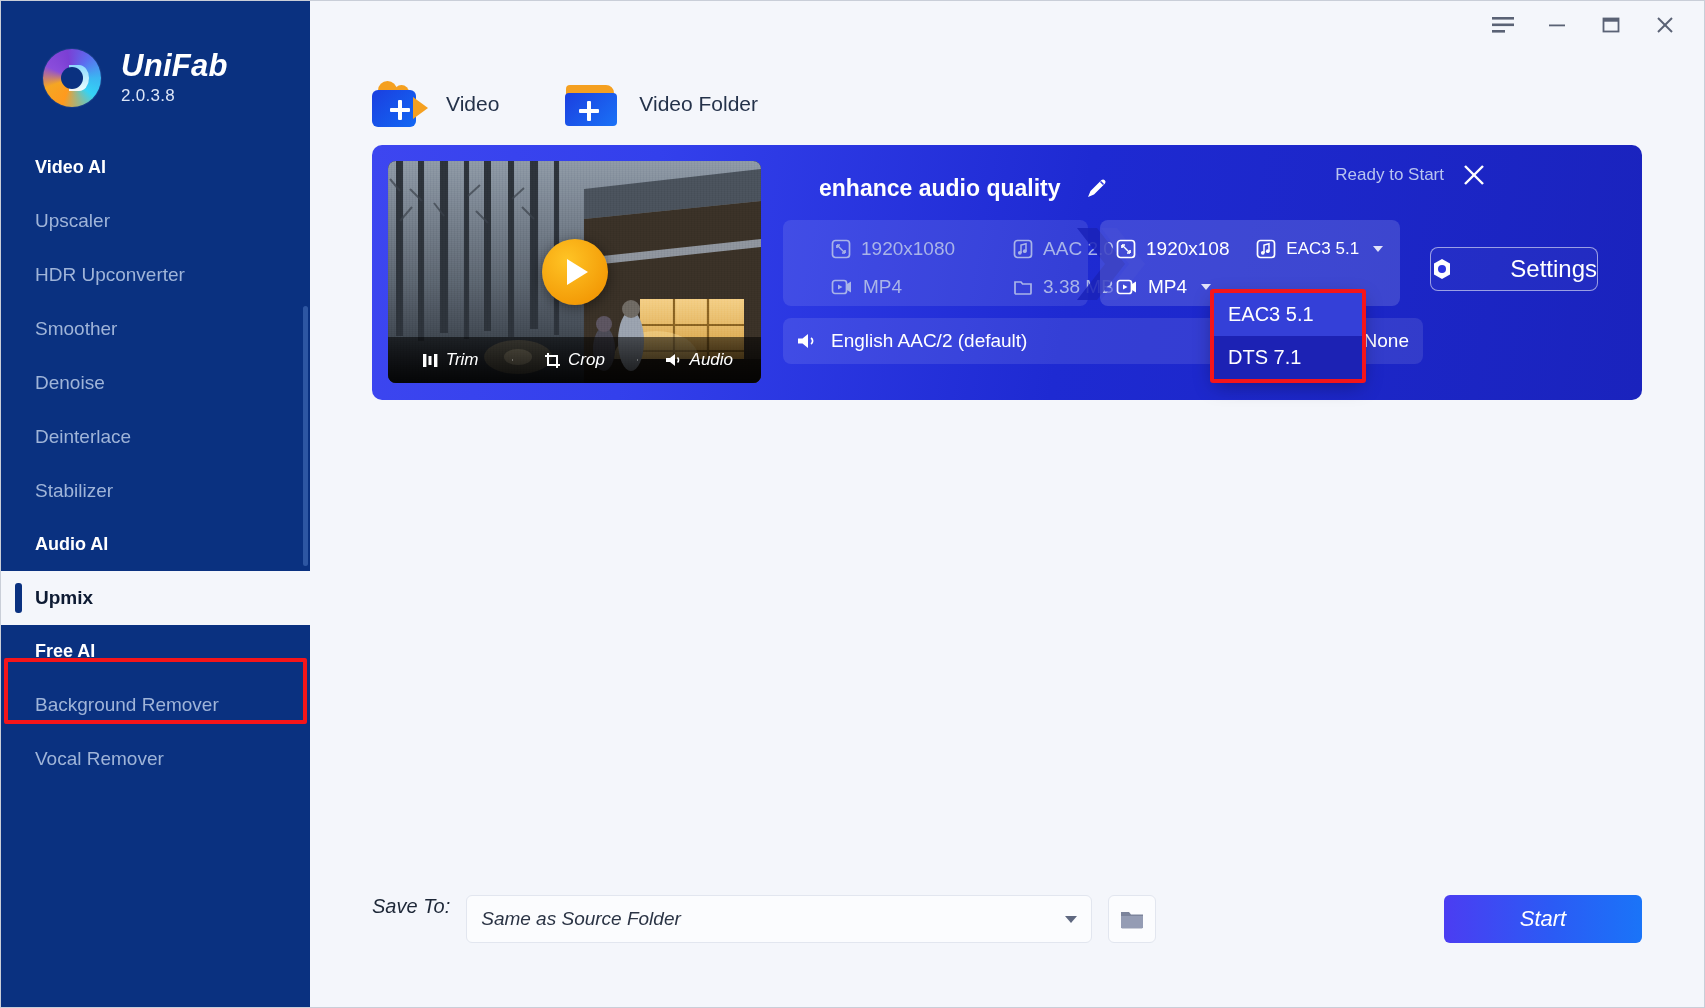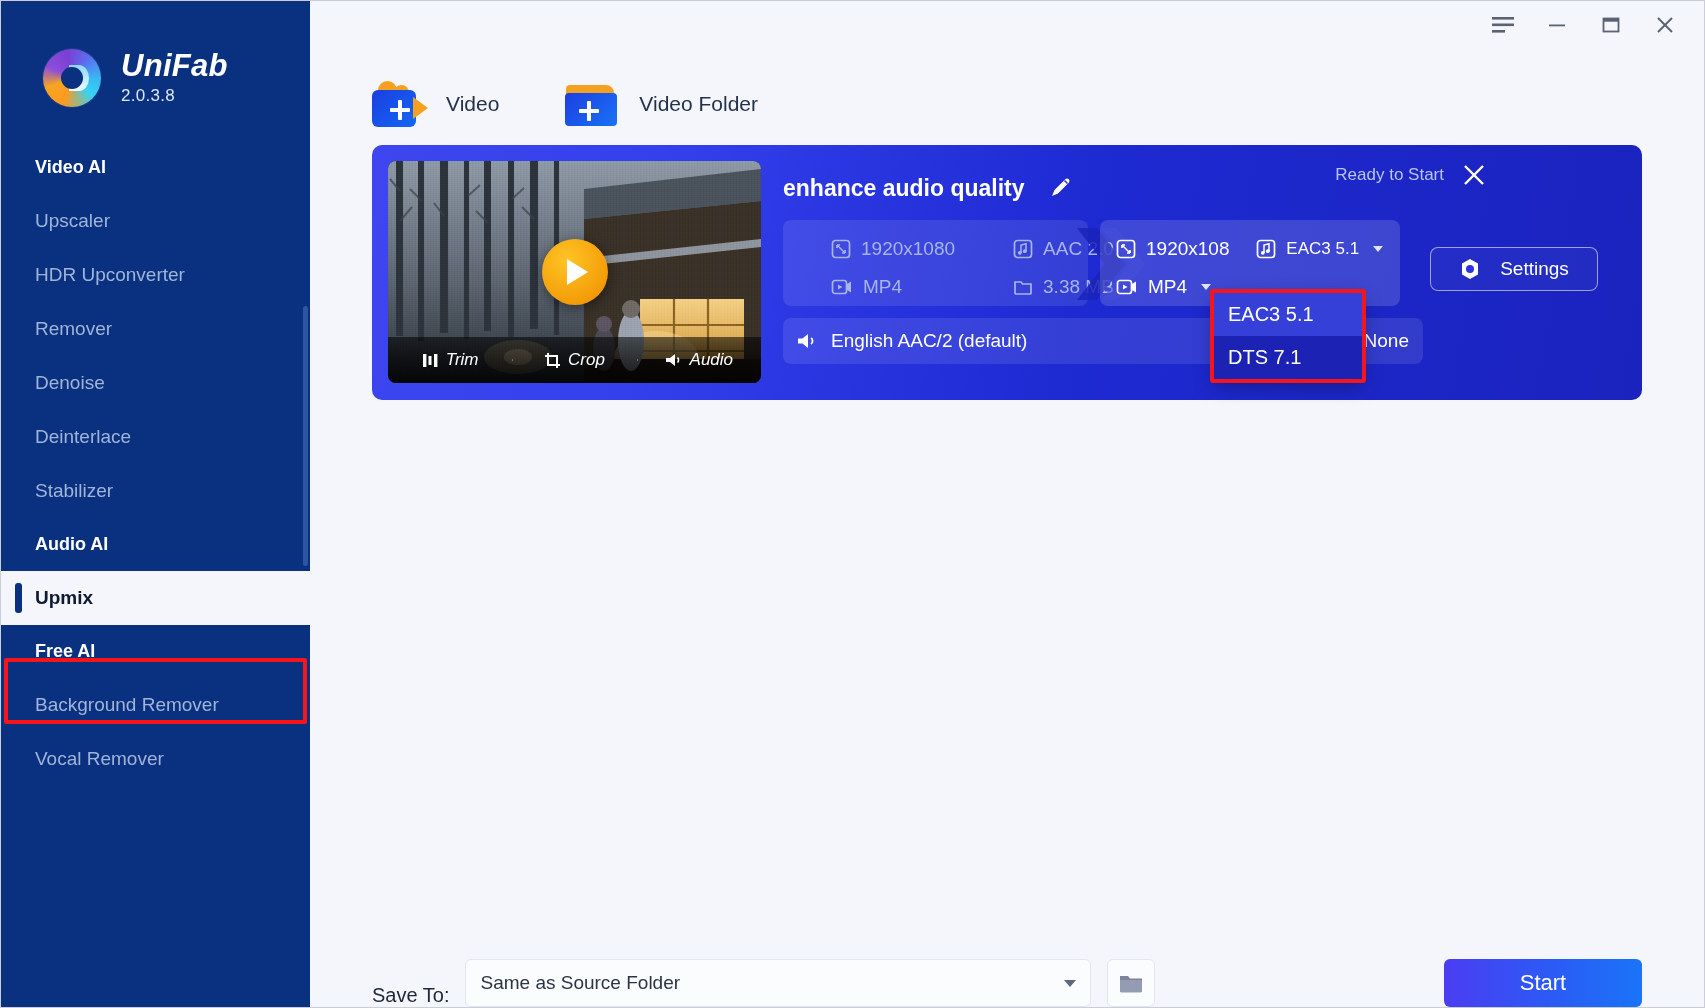--- a/index.html
+++ b/index.html
@@ -255,21 +255,21 @@
     cursor: pointer;
     position: relative;
   }
   .tb-item + .tb-item::before {
     content: ""; position: absolute; left: 0; top: 9px; bottom: 9px;
     width: 1px; background: rgba(255,255,255,.3);
   }
   .tb-item svg { display:block; }
 
   .info { flex: 1; position: relative; padding-top: 14px; min-width: 0; }
-  .title-row { display: flex; align-items: flex-start; gap: 22px; }
+  .title-row { display: flex; align-items: flex-end; gap: 22px; margin-left: 36px; }
   .task-title {
     font-size: 23px; font-weight: 700; color: #fff;
     white-space: nowrap;
   }
   .pencil { cursor: pointer; }
 
   .ready {
     position: absolute; right: 182px; top: 4px;
     font-size: 17px; color: #b9c4ef;
     white-space: nowrap;
@@ -351,23 +351,23 @@
     margin: 0 16px;
   }
   .track-sub { flex: 0 0 auto; }
 
   .settings-btn {
     position: absolute;
     right: 28px; top: 86px;
     width: 168px; height: 44px;
     border: 1px solid rgba(255,255,255,.55);
     border-radius: 8px;
-    display: flex; align-items: center; justify-content: center;
+    display: flex; align-items: center; justify-content: space-between;
     gap: 19px;
-    color: #fff; font-size: 19px;
+    color: #fff; font-size: 24px;
     cursor: pointer;
     background: rgba(255,255,255,.04);
   }
 
   
   .dropdown {
     position: absolute;
     left: 842px; top: 148px;
     width: 148px;
     border-radius: 4px;
@@ -391,24 +391,25 @@
     border: 4px solid #f5151a;
     border-radius: 3px;
     pointer-events: none;
     z-index: 41;
   }
 
   
   .spacer { flex: 1; }
   .bottom {
     display: flex;
-    align-items: flex-end;
+    align-items: flex-start;
     padding: 0 62px 0 62px;
     height: 112px;
     gap: 16px;
+    font-style: italic;
   }
   .save-label { font-size: 20px; color: #1d2737; white-space: nowrap; }
   .save-select {
     flex: 1;
     max-width: 626px;
     height: 48px;
     background: #fbfcfe;
     border: 1px solid #e2e6ef;
     border-radius: 6px;
     display: flex; align-items: center;
@@ -456,21 +457,21 @@
       <div class="logo-text">
         <div class="logo-name">UniFab</div>
         <div class="logo-ver">2.0.3.8</div>
       </div>
     </div>
 
     <div class="nav">
       <div class="nav-group">Video AI</div>
       <div class="nav-item">Upscaler</div>
       <div class="nav-item">HDR Upconverter</div>
-      <div class="nav-item">Remover</div>
+      <div class="nav-item">Smoother</div>
       <div class="nav-item">Denoise</div>
       <div class="nav-item">Deinterlace</div>
       <div class="nav-item">Stabilizer</div>
 
       <div class="nav-group">Audio AI</div>
       <div class="nav-item active">Upmix</div>
 
       <div class="nav-group">Free AI</div>
       <div class="nav-item">Background Remover</div>
       <div class="nav-item">Vocal Remover</div>

